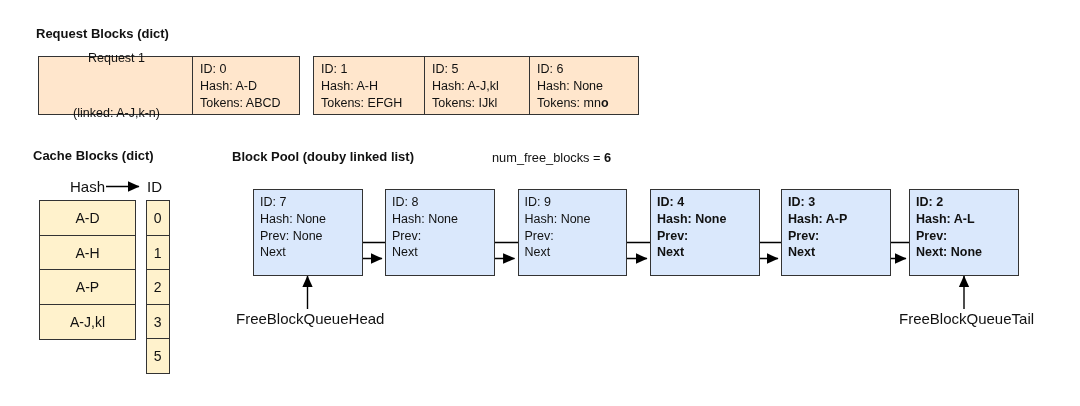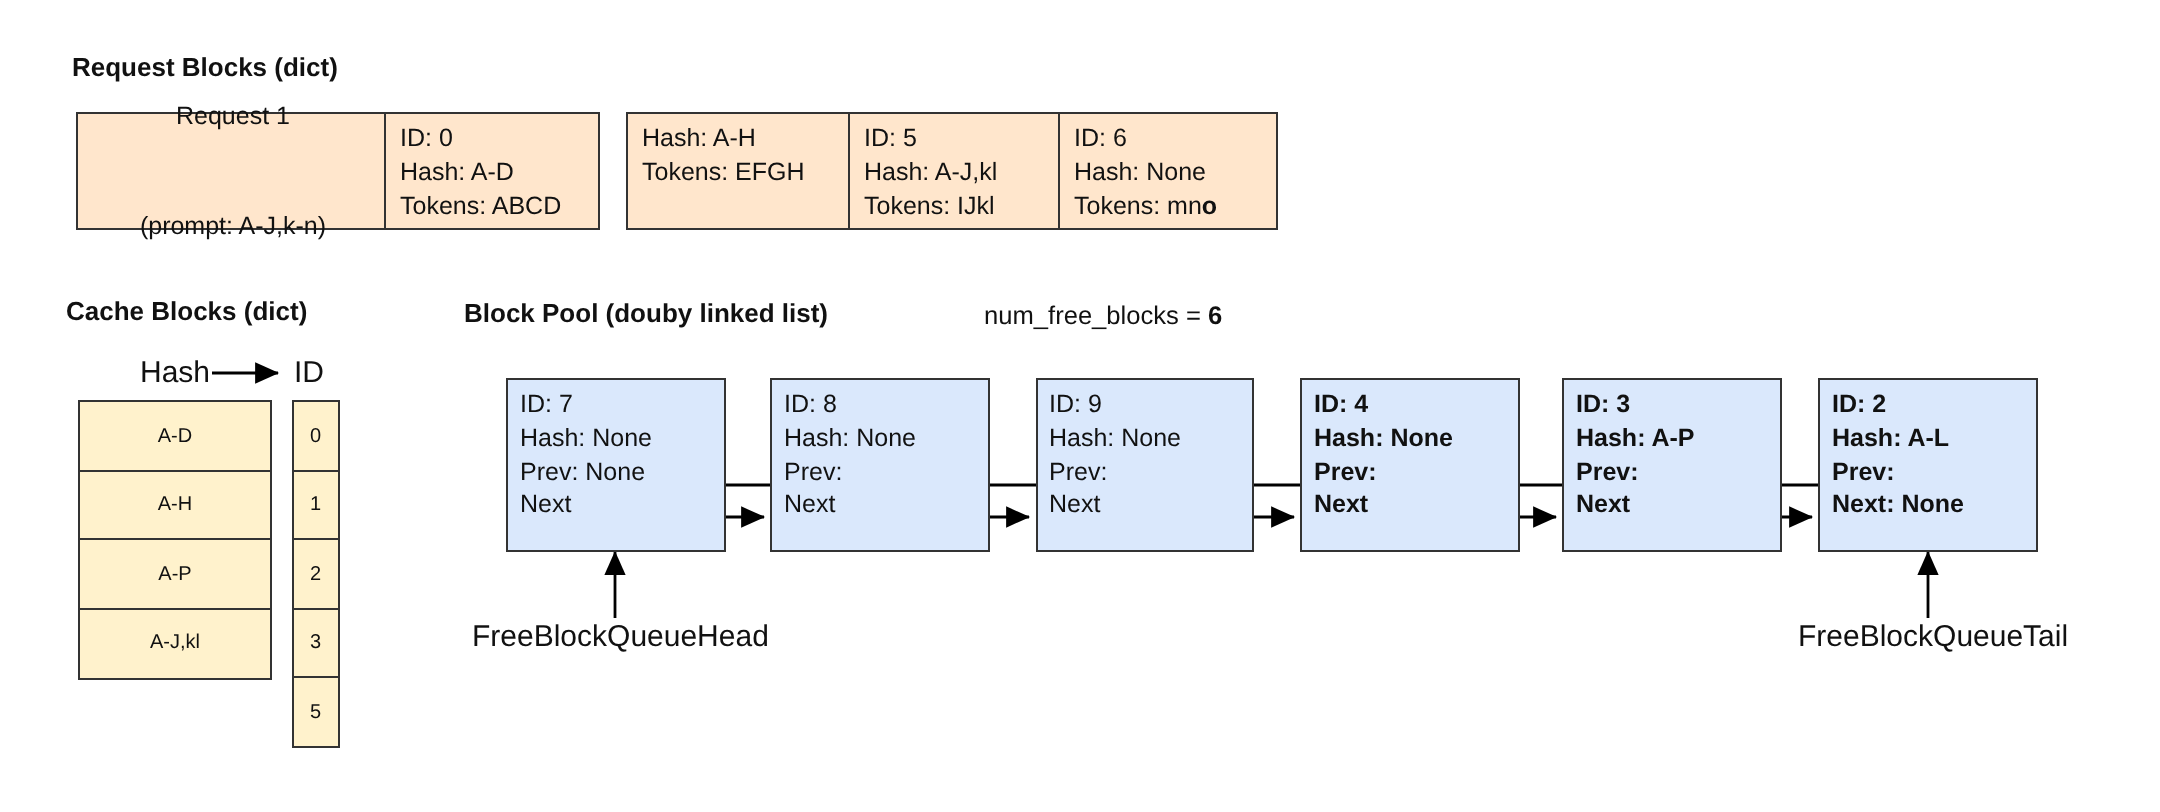--- a/index.html
+++ b/index.html
@@ -33,21 +33,21 @@
     padding:4px 0 0 7px;font-size:12.5px;line-height:17px;white-space:nowrap;
   }
   .req-cell b{font-weight:bold;}
 
   
   .cache-col{display:flex;flex-direction:column;}
   .cache-cell{
     box-sizing:border-box;height:36px;background:var(--cache-fill);
     border:1.5px solid var(--border);
     display:flex;align-items:center;justify-content:center;
-    font-size:10px;
+    font-size:14px;
   }
   .cache-col .cache-cell + .cache-cell{margin-top:-1.5px;}
 
   
   .pblock{
     top:189px;width:109.5px;height:87px;box-sizing:border-box;
     background:var(--pool-fill);border:1.5px solid var(--border);
     padding:4px 0 0 6px;font-size:12.5px;line-height:16.8px;white-space:nowrap;
   }
   .pblock.bold{font-weight:bold;}
@@ -81,29 +81,30 @@
     <line x1="830" y1="258.5" x2="906" y2="258.5" stroke="#000" stroke-width="1.4" marker-end="url(#ah)"></line>
 
     <line x1="307.5" y1="309" x2="307.5" y2="276" stroke="#000" stroke-width="1.4" marker-end="url(#ah)"></line>
     <line x1="964" y1="309" x2="964" y2="276" stroke="#000" stroke-width="1.4" marker-end="url(#ah)"></line>
   </svg>
 
   <div class="abs title" style="left:36px;top:27px">Request Blocks (dict)</div>
 
   <div class="abs req-card">
     <div>Request 1</div>
-    <div>(prompt: A-J,k-n)</div>
+    <div>(linked: A-J,k-n)</div>
   </div>
 
   <div class="abs req-cell" style="left:192px;width:107.5px">
     <div>ID: 0</div>
     <div>Hash: A-D</div>
     <div><span>Tokens: ABCD</span><b></b></div>
   </div>
   <div class="abs req-cell" style="left:313px;width:112.5px">
+    <div>ID: 1</div>
     <div>Hash: A-H</div>
     <div><span>Tokens: EFGH</span><b></b></div>
   </div>
   <div class="abs req-cell" style="left:424px;width:129px">
     <div>ID: 5</div>
     <div>Hash: A-J,kl</div>
     <div><span>Tokens: IJkl</span><b></b></div>
   </div>
   <div class="abs req-cell" style="left:529px;width:109.5px">
     <div>ID: 6</div>

